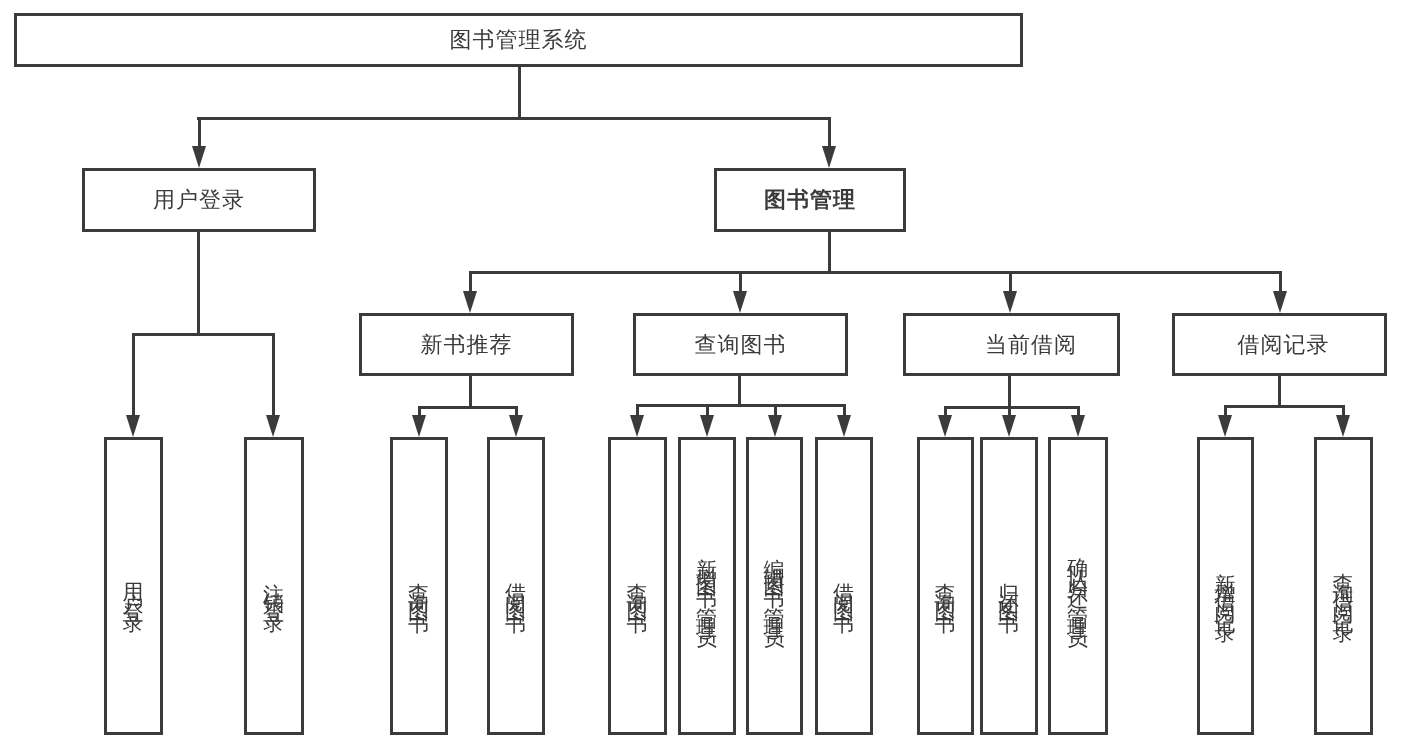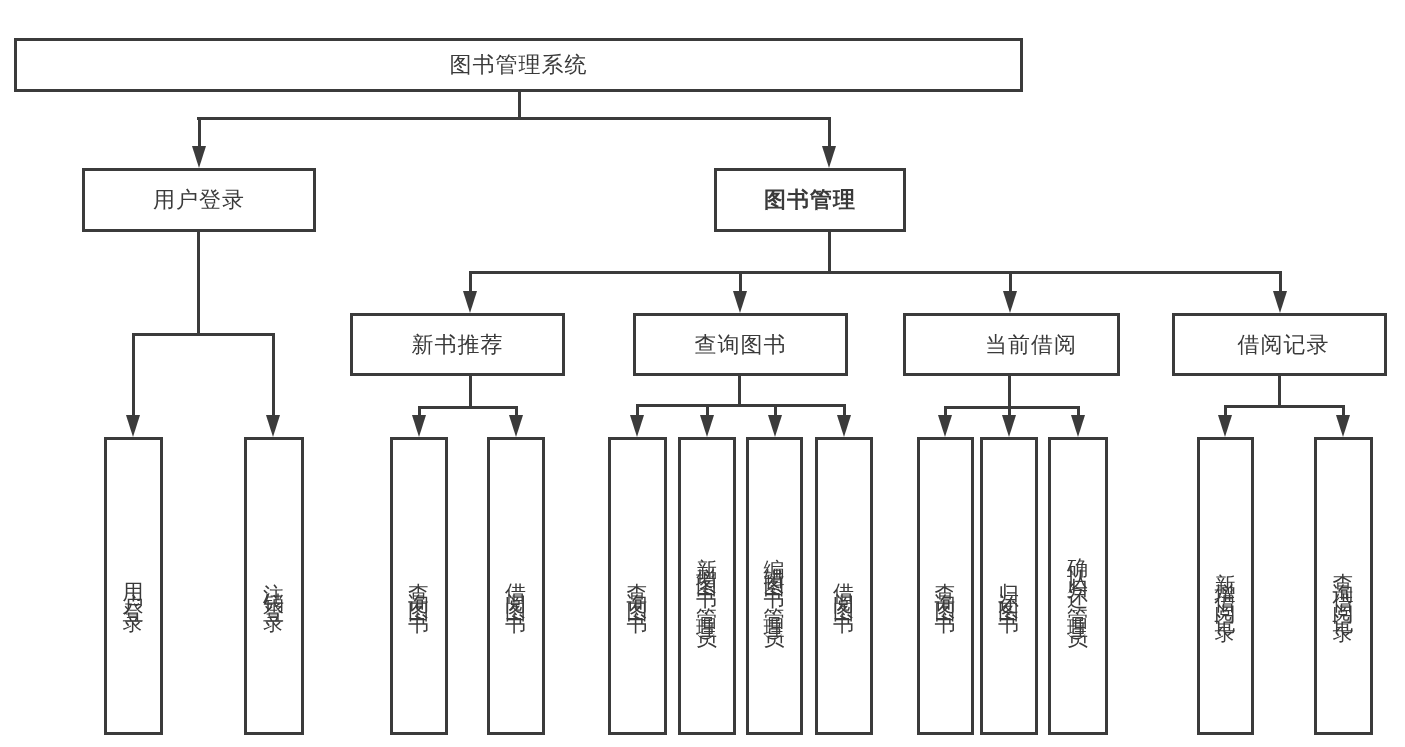--- a/index.html
+++ b/index.html
@@ -44,27 +44,27 @@
   .watermark{
     position:absolute;left:1185px;top:714px;width:215px;z-index:5;
     font-size:19px;color:var(--wm);white-space:nowrap;letter-spacing:0.5px;
   }
 </style>
 </head>
 <body>
 
 <div class="stage">
 
-  <div class="box" style="left:14px;top:13px;width:1009px;height:54px;margin-top:25px;">图书管理系统</div>
+  <div class="box" style="left:14px;top:13px;width:1009px;height:54px;">图书管理系统</div>
 
   <div class="box" style="left:82px;top:168px;width:234px;height:64px;">用户登录</div>
 
   <div class="box" style="left:714px;top:168px;width:192px;height:64px;font-weight:bold;">图书管理</div>
 
-  <div class="box" style="left:350px;top:313px;width:215px;height:63px;">新书推荐</div>
+  <div class="box" style="left:359px;top:313px;width:215px;height:63px;">新书推荐</div>
 
   <div class="box" style="left:633px;top:313px;width:215px;height:63px;">查询图书</div>
 
   <div class="box" style="left:903px;top:313px;width:217px;height:63px;padding-left:39px;">当前借阅</div>
 
   <div class="box" style="left:1172px;top:313px;width:215px;height:63px;padding-left:8px;">借阅记录</div>
 
   <div class="leaf" style="left:104px;width:59px;">
       <span>用户登录</span>
     </div>

